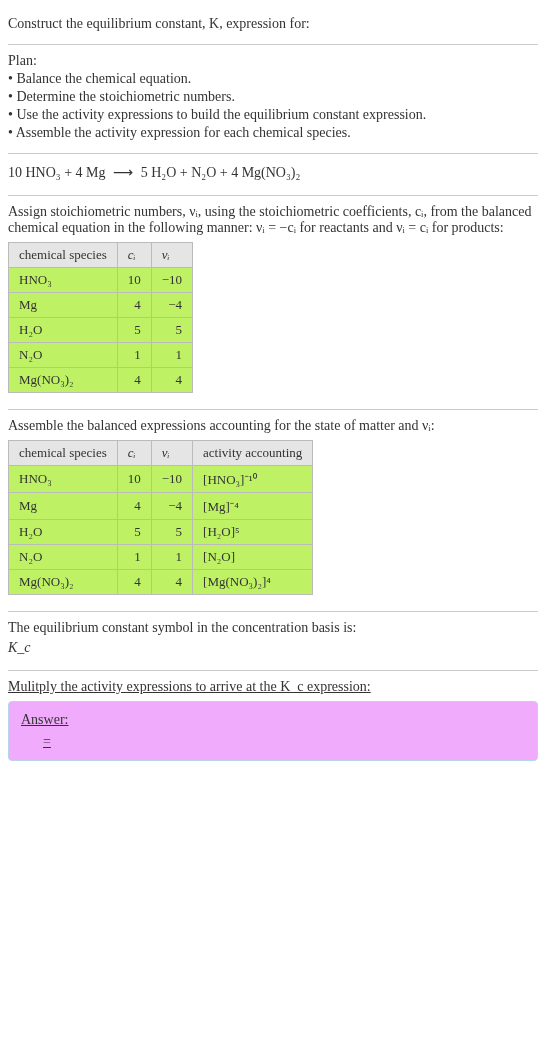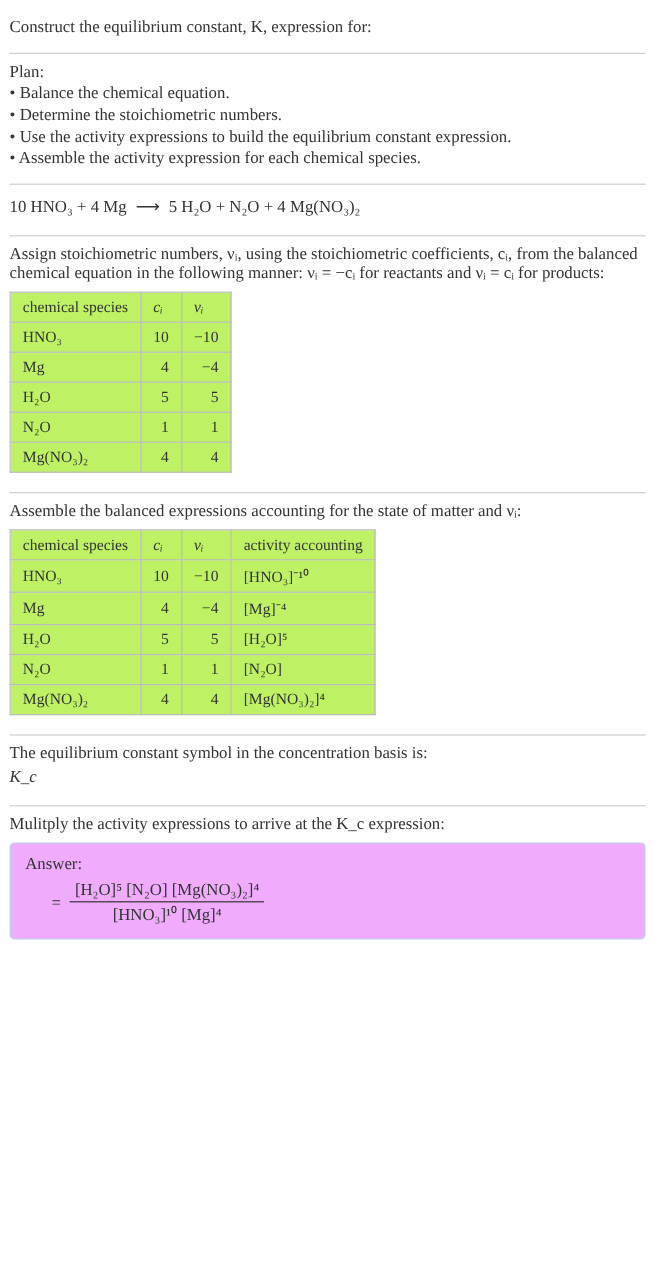--- a/index.html
+++ b/index.html
@@ -8,36 +8,36 @@
     color: #333;
     background: #fff;
     margin: 0;
     padding: 8px;
     width: 530px;
   }
   .section {
     padding: 6px 0 10px 0;
     border-bottom: 1px solid #ccc;
   }
-  .section.noborder { border-bottom: none; }
+  .section.noborder { border-bottom: none; text-decoration: underline; }
   .line { margin: 2px 0; }
   .eq { margin: 4px 0; font-family: Georgia, serif; }
   table.data {
     border-collapse: collapse;
     margin: 6px 0;
     font-size: 13px;
   }
   table.data th, table.data td {
     border: 1px solid #bbb;
     padding: 4px 10px;
     text-align: left;
     font-weight: normal;
     background: #bef264;
   }
-  table.data th { background: #bef264; }
+  table.data th { background: #e5e5e5; }
   table.data td.num { text-align: right; }
   .answer-box {
     background: #f0abfc;
     border: 1px solid #b8d4e8;
     border-radius: 4px;
     padding: 10px 12px;
     margin-top: 6px;
   }
   .answer-box .label { margin-bottom: 6px; }
   .kc-line { margin-left: 22px; }
@@ -161,19 +161,15 @@
   <div class="line">The equilibrium constant symbol in the concentration basis is:</div>
   <div class="eq ital">K_c</div>
 </div>
 
 <div class="section noborder">
   <div class="line">Mulitply the activity expressions to arrive at the K_c expression:</div>
   <div class="answer-box">
     <div class="label">Answer:</div>
     <div class="kc-line">
       <span>=</span>
-      <span class="frac">
-        <span class="num">[H₂O]⁵ [N₂O] [Mg(NO₃)₂]⁴</span>
-        <span class="den">[HNO₃]¹⁰ [Mg]⁴</span>
-      </span>
     </div>
   </div>
 </div>
 
 </body></html>

